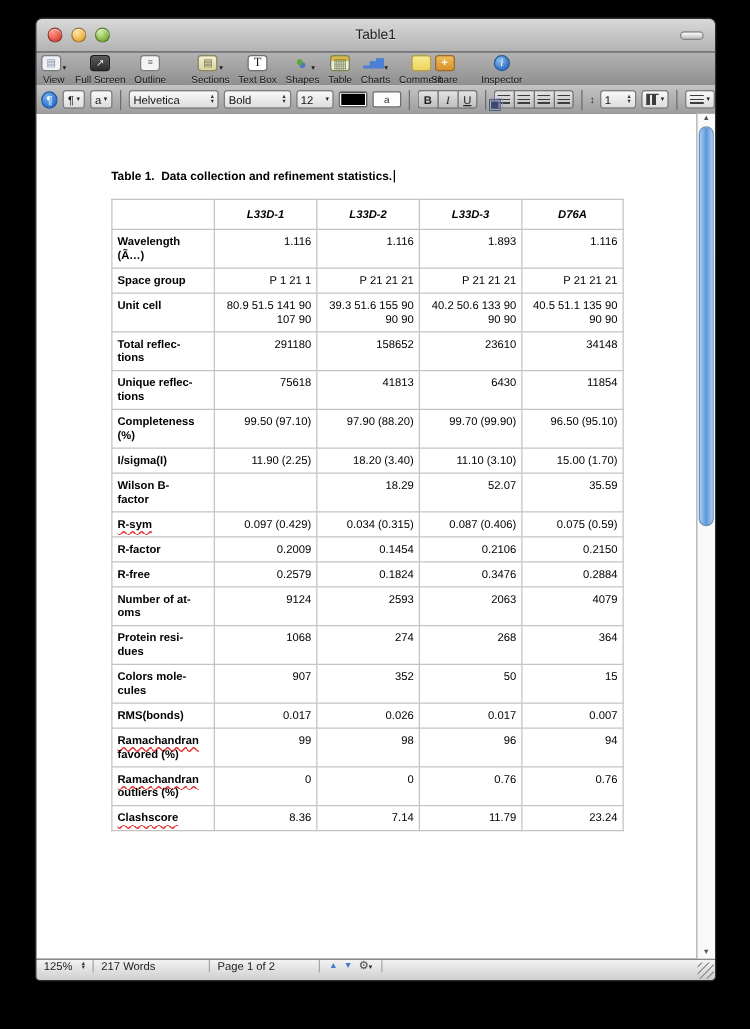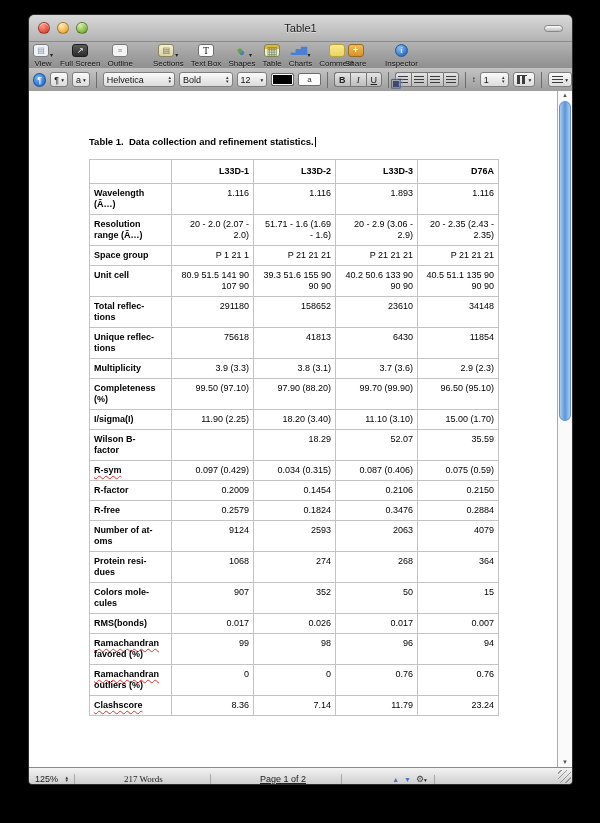--- a/index.html
+++ b/index.html
@@ -72,37 +72,37 @@
   .lines{width:10px;height:8px;background:repeating-linear-gradient(180deg,#3c3c3c 0 1px,transparent 1px 3px);}
   .cols{width:10px;height:8px;background:repeating-linear-gradient(90deg,#3c3c3c 0 3px,transparent 3px 5px);border-top:1px solid #3c3c3c;}
   .vspace{font-size:8px;color:#222;}
 
   
   .content{position:absolute;left:0;top:76px;right:0;bottom:17px;background:#fff;}
   .doc-title{position:absolute;left:60px;top:45px;font-size:9.5px;font-weight:bold;color:#000;white-space:pre;}
   .cursor-caret{display:inline-block;width:1px;height:10px;background:#000;vertical-align:-2px;margin-left:1px;}
   table.stats{position:absolute;left:60px;top:68px;width:409px;border-collapse:collapse;table-layout:fixed;font-size:9px;color:#000;}
   table.stats th,table.stats td{border:1px solid #c3c3c3;vertical-align:top;padding:4px 4px;line-height:11px;white-space:pre-line;overflow:hidden;}
-  table.stats thead th{font-weight:bold;text-align:right;padding:6px 4px;}
+  table.stats thead th{font-weight:bold;text-align:center;padding:6px 4px;font-style:italic;}
   table.stats tbody th{font-weight:bold;text-align:left;}
   table.stats td{text-align:right;font-weight:normal;}
   .wavy{text-decoration:underline;text-decoration-style:wavy;text-decoration-color:#e03030;text-decoration-thickness:1px;text-underline-offset:2px;}
 
   
   .scrollbar{position:absolute;right:0;top:0;bottom:0;width:15px;background:#fafafa;border-left:1px solid #ababab;box-sizing:border-box;}
   .sb-arrow{position:absolute;left:0;right:0;text-align:center;font-size:6px;color:#555;}
   .sb-up{top:1px;} .sb-down{bottom:2px;}
   .sb-thumb{position:absolute;left:1px;width:12px;top:10px;height:320px;border-radius:7px;background:linear-gradient(90deg,#aacdf2,#5a96d8 50%,#aacdf2);border:1px solid #6a8fc0;box-sizing:border-box;}
 
   
-  .statusbar{position:absolute;left:0;right:0;bottom:0;height:17px;background:linear-gradient(#f3f3f3,#cfcfcf);border-top:1px solid #8a8a8a;display:flex;align-items:flex-end;font-size:9px;color:#222;box-sizing:border-box;gap:43px;}
+  .statusbar{position:absolute;left:0;right:0;bottom:0;height:17px;background:linear-gradient(#f3f3f3,#cfcfcf);border-top:1px solid #8a8a8a;display:flex;align-items:flex-start;font-size:9px;color:#222;box-sizing:border-box;}
   .sb-seg{display:flex;align-items:center;border-right:1px solid #a8a8a8;padding:0 6px;gap:3px;box-sizing:border-box;}
   .seg-zoom{width:46px;justify-content:space-between;}
-  .seg-words{width:93px;font-family:Liberation Serif, serif;}
-  .seg-page{width:88px;text-decoration:underline;}
+  .seg-words{width:93px;}
+  .seg-page{width:88px;}
   .seg-nav{width:50px;justify-content:center;gap:5px;}
   .tri{font-size:7px;color:#4a78c8;line-height:1;}
   .gear{font-size:9px;color:#444;line-height:1;}
   .resize-handle{position:absolute;right:1px;bottom:1px;width:13px;height:13px;background:repeating-linear-gradient(135deg,transparent 0 2px,#9a9a9a 2px 3px,transparent 3px 4px);}
 </style>
 </head>
 <body>
 
 <div class="window" data-name="app-window">
 
@@ -300,32 +300,20 @@
       <tbody>
           <tr data-name="table-row">
             <th data-name="row-label"><span data-name="row-label-text">Wavelength
 (Ã…)</span></th>
             <td data-name="table-cell">1.116</td>
             <td data-name="table-cell">1.116</td>
             <td data-name="table-cell">1.893</td>
             <td data-name="table-cell">1.116</td>
           </tr>
           <tr data-name="table-row">
-            <th data-name="row-label"><span data-name="row-label-text">Resolution
-range (Ã…)</span></th>
-            <td data-name="table-cell">20 - 2.0 (2.07 -
-2.0)</td>
-            <td data-name="table-cell">51.71 - 1.6 (1.69
-- 1.6)</td>
-            <td data-name="table-cell">20 - 2.9 (3.06 -
-2.9)</td>
-            <td data-name="table-cell">20 - 2.35 (2.43 -
-2.35)</td>
-          </tr>
-          <tr data-name="table-row">
             <th data-name="row-label"><span data-name="row-label-text">Space group</span></th>
             <td data-name="table-cell">P 1 21 1</td>
             <td data-name="table-cell">P 21 21 21</td>
             <td data-name="table-cell">P 21 21 21</td>
             <td data-name="table-cell">P 21 21 21</td>
           </tr>
           <tr data-name="table-row">
             <th data-name="row-label"><span data-name="row-label-text">Unit cell</span></th>
             <td data-name="table-cell">80.9 51.5 141 90
 107 90</td>
@@ -346,27 +334,20 @@
           </tr>
           <tr data-name="table-row">
             <th data-name="row-label"><span data-name="row-label-text">Unique reflec-
 tions</span></th>
             <td data-name="table-cell">75618</td>
             <td data-name="table-cell">41813</td>
             <td data-name="table-cell">6430</td>
             <td data-name="table-cell">11854</td>
           </tr>
           <tr data-name="table-row">
-            <th data-name="row-label"><span data-name="row-label-text">Multiplicity</span></th>
-            <td data-name="table-cell">3.9 (3.3)</td>
-            <td data-name="table-cell">3.8 (3.1)</td>
-            <td data-name="table-cell">3.7 (3.6)</td>
-            <td data-name="table-cell">2.9 (2.3)</td>
-          </tr>
-          <tr data-name="table-row">
             <th data-name="row-label"><span data-name="row-label-text">Completeness
 (%)</span></th>
             <td data-name="table-cell">99.50 (97.10)</td>
             <td data-name="table-cell">97.90 (88.20)</td>
             <td data-name="table-cell">99.70 (99.90)</td>
             <td data-name="table-cell">96.50 (95.10)</td>
           </tr>
           <tr data-name="table-row">
             <th data-name="row-label"><span data-name="row-label-text">I/sigma(I)</span></th>
             <td data-name="table-cell">11.90 (2.25)</td>

